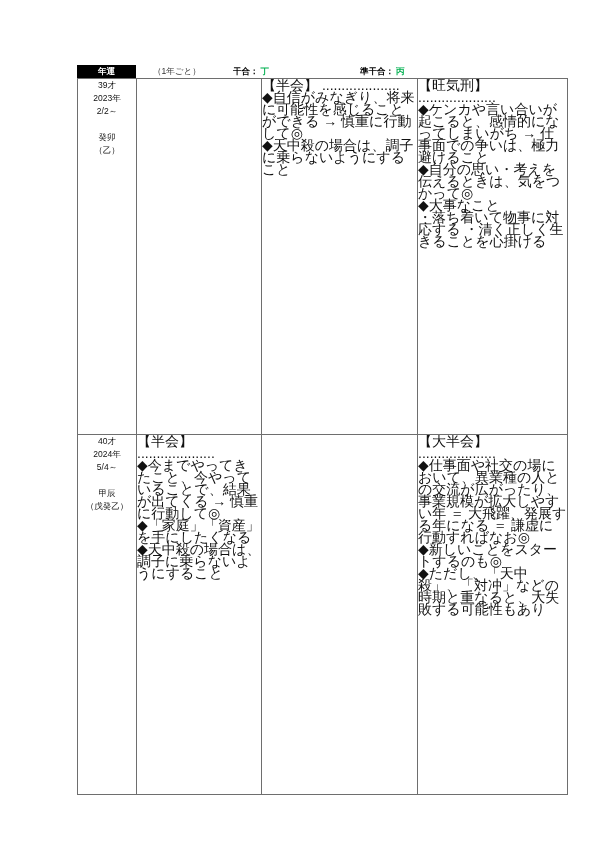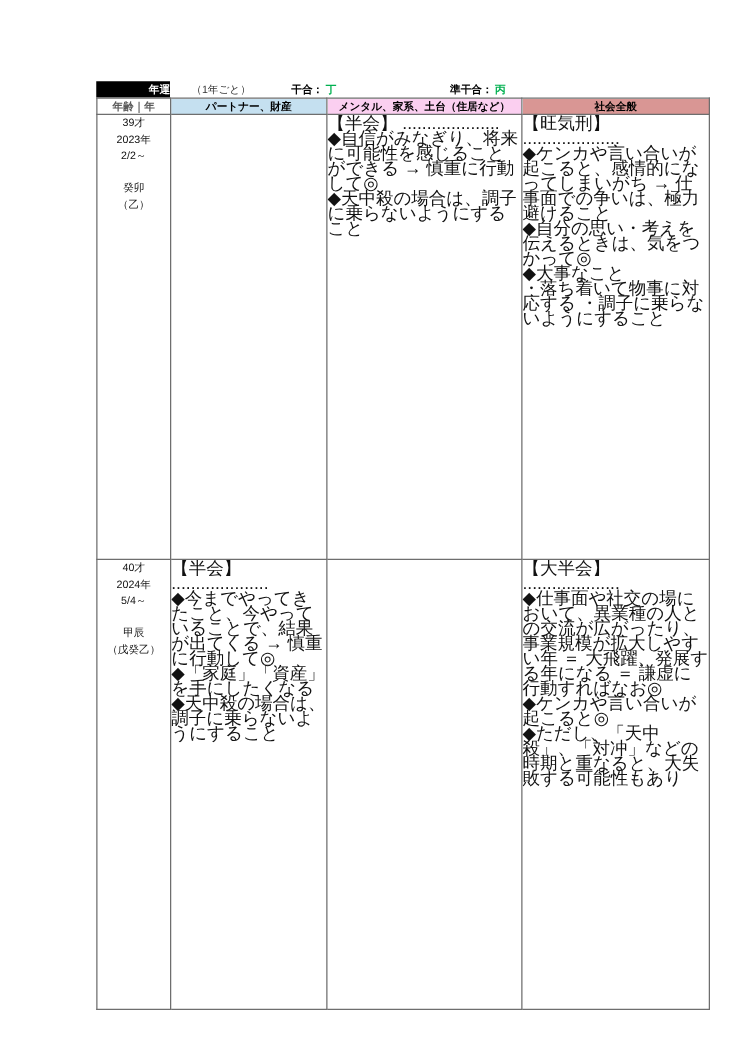--- a/index.html
+++ b/index.html
@@ -7,21 +7,21 @@
     width:600px;height:849px;background:#ffffff;position:relative;
     font-family:"Liberation Sans","DejaVu Sans",sans-serif;
     color:#1a1a1a;
   }
   .page{position:absolute;inset:0;background:#ffffff;}
 
   
   .titlebar{position:absolute;left:77px;top:65px;width:490px;height:13px;font-size:8.5px;line-height:13px;}
   .yearun{
     position:absolute;left:0;top:0;width:59px;height:13px;background:#000000;color:#ffffff;
-    font-weight:bold;text-align:right;
+    font-weight:bold;text-align:center;
   }
   .sub{position:absolute;left:76px;top:0;color:#333333;}
   .pair{position:absolute;top:0;font-weight:bold;color:#000000;white-space:nowrap;text-align:center;}
   .pair .val{color:#00B050;font-weight:bold;margin-left:2px;}
   .kango-pos{left:156px;}
   .junkango-pos{left:283px;}
 
   
   table.grid{
     position:absolute;left:77px;top:78px;width:490px;
@@ -62,56 +62,50 @@
   </div>
 
   <table class="grid">
     <colgroup>
       <col style="width:59px">
       <col style="width:125px">
       <col style="width:156px">
       <col style="width:150px">
     </colgroup>
     <tbody>
-        <tr class="hdr">
-      <th class="c-age">年齢｜年</th>
-      <th class="c-partner">パートナー、財産</th>
-      <th class="c-mental">メンタル、家系、土台（住居など）</th>
-      <th class="c-social">社会全般</th>
-    </tr>
     <tr class="r1">
       <td class="agecell">39才
 2023年
 2/2～
 
 癸卯
 （乙）</td>
       <td class="body"></td>
       <td class="body">【半会】 ....................
 ◆自信がみなぎり、将来に可能性を感じることができる → 慎重に行動して◎
 ◆天中殺の場合は、調子に乗らないようにすること</td>
       <td class="body">【旺気刑】 ....................
 ◆ケンカや言い合いが起こると、感情的になってしまいがち → 仕事面での争いは、極力避けること
 ◆自分の思い・考えを伝えるときは、気をつかって◎
 ◆大事なこと
-・落ち着いて物事に対応する ・調子に乗らないようにすること</td>
+・落ち着いて物事に対応する ・清く正しく生きることを心掛ける</td>
     </tr>
     <tr class="r2">
       <td class="agecell">40才
 2024年
 5/4～
 
 甲辰
 （戊癸乙）</td>
       <td class="body">【半会】 ....................
 ◆今までやってきたこと、今やっていることで、結果が出てくる → 慎重に行動して◎
 ◆「家庭」「資産」を手にしたくなる
 ◆天中殺の場合は、調子に乗らないようにすること</td>
       <td class="body"></td>
       <td class="body">【大半会】 ....................
 ◆仕事面や社交の場において、異業種の人との交流が広がったり、事業規模が拡大しやすい年 ＝ 大飛躍、発展する年になる ＝ 謙虚に行動すればなお◎
-◆ケンカや言い合いが起こると◎
+◆新しいことをスタートするのも◎
 ◆ただし、「天中殺」、「対冲」などの時期と重なると、大失敗する可能性もあり</td>
     </tr>
   </tbody>
     </table>
 
 </div>
 
 </body></html>

